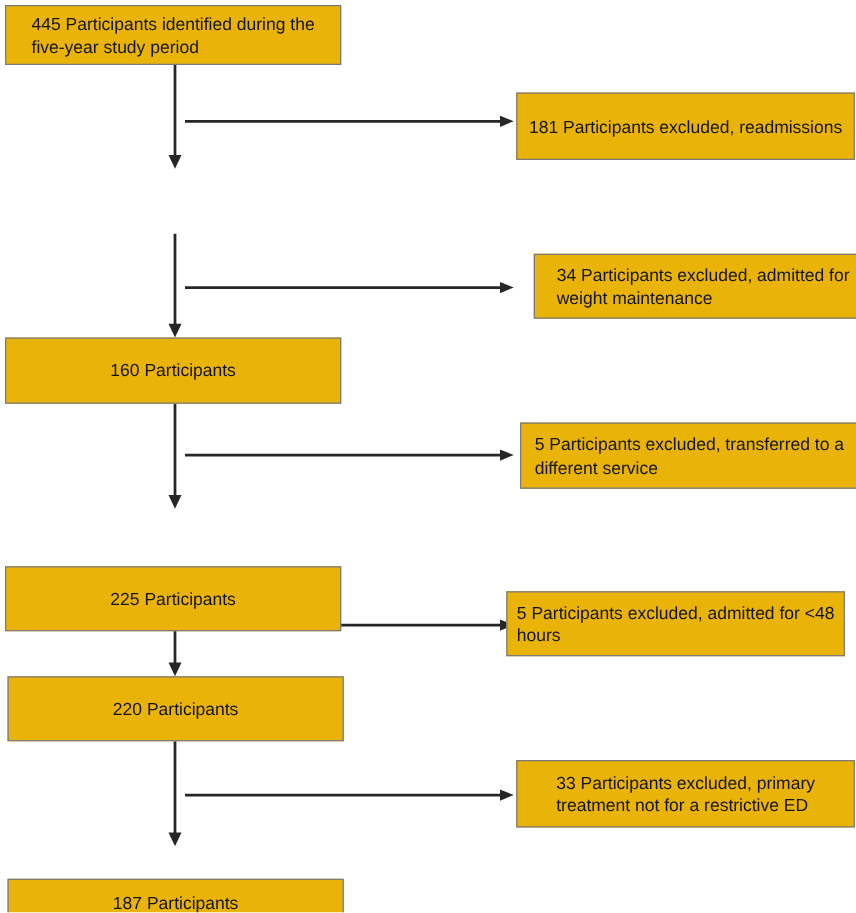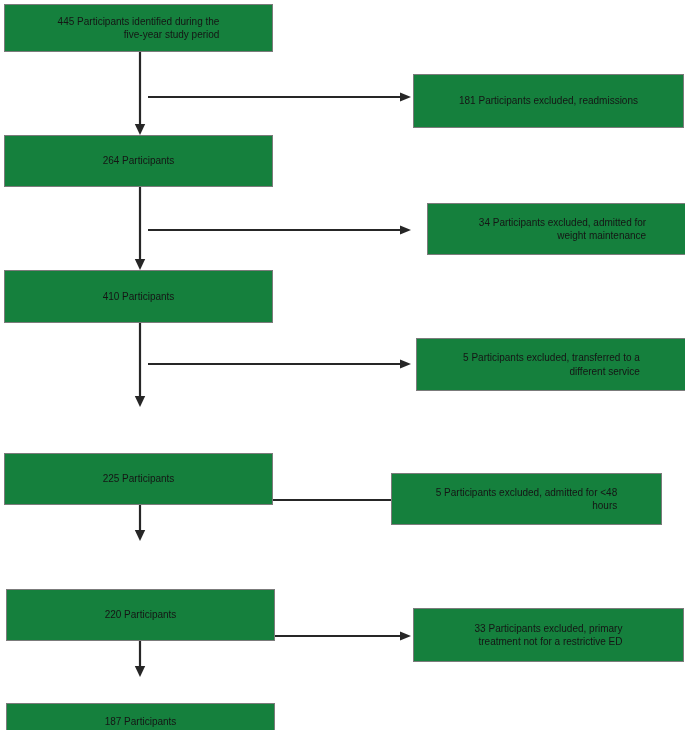--- a/index.html
+++ b/index.html
@@ -26,45 +26,45 @@
     stroke: var(--arrow, #262626);
     stroke-width: 2.2;
   }
   .arrows polygon {
     fill: var(--arrow, #262626);
   }
   .box {
     position: absolute;
     box-sizing: border-box;
     border: 1.5px solid var(--box-border, #7b7b7b);
-    background: #15803d;
+    background: #eab308;
     display: flex;
     align-items: center;
     justify-content: center;
-    text-align: right;
+    text-align: left;
     color: var(--text, #151515);
-    font-size: 10px;
+    font-size: 14px;
     line-height: 1.32;
   }
   .box span {
     white-space: pre-line;
     padding: 2px 3px;
   }
   
   .mb0 { left: 4px;  top: 4px;   width: 269px; height: 48px; }
   .mb1 { left: 4px;  top: 135px; width: 269px; height: 52px; }
   .mb2 { left: 4px;  top: 270px; width: 269px; height: 53px; }
   .mb3 { left: 4px;  top: 407px; width: 269px; height: 52px; margin-top: 46px; }
-  .mb4 { left: 6px;  top: 541px; width: 269px; height: 52px; margin-top: 48px; }
+  .mb4 { left: 6px;  top: 541px; width: 269px; height: 52px; }
   .mb5 { left: 6px;  top: 703px; width: 269px; height: 38px; }
   
   .eb0 { left: 413px; top: 74px;  width: 271px; height: 54px; }
   .eb1 { left: 427px; top: 203px; width: 271px; height: 52px; }
   .eb2 { left: 416px; top: 338px; width: 271px; height: 53px; }
-  .eb3 { left: 391px; top: 473px; width: 271px; height: 52px; }
+  .eb3 { left: 405px; top: 473px; width: 271px; height: 52px; }
   .eb4 { left: 413px; top: 608px; width: 271px; height: 54px; }
 </style>
 </head>
 <body>
 
 <div class="canvas">
 
   <svg class="arrows" viewBox="0 0 685 730" xmlns="http://www.w3.org/2000/svg">
 
     <g>
@@ -107,25 +107,22 @@
     <g>
       <line x1="148" y1="636" x2="401" y2="636"></line>
       <polygon points="411,636 400,631.5 400,640.5"></polygon>
     </g>
   </svg>
 
   <div class="box mb0">
     <span>445 Participants identified during the
 five-year study period</span>
   </div>
-  <div class="box mb1">
-    <span>264 Participants</span>
-  </div>
   <div class="box mb2">
-    <span>410 Participants</span>
+    <span>160 Participants</span>
   </div>
   <div class="box mb3">
     <span>225 Participants</span>
   </div>
   <div class="box mb4">
     <span>220 Participants</span>
   </div>
   <div class="box mb5">
     <span>187 Participants</span>
   </div>

